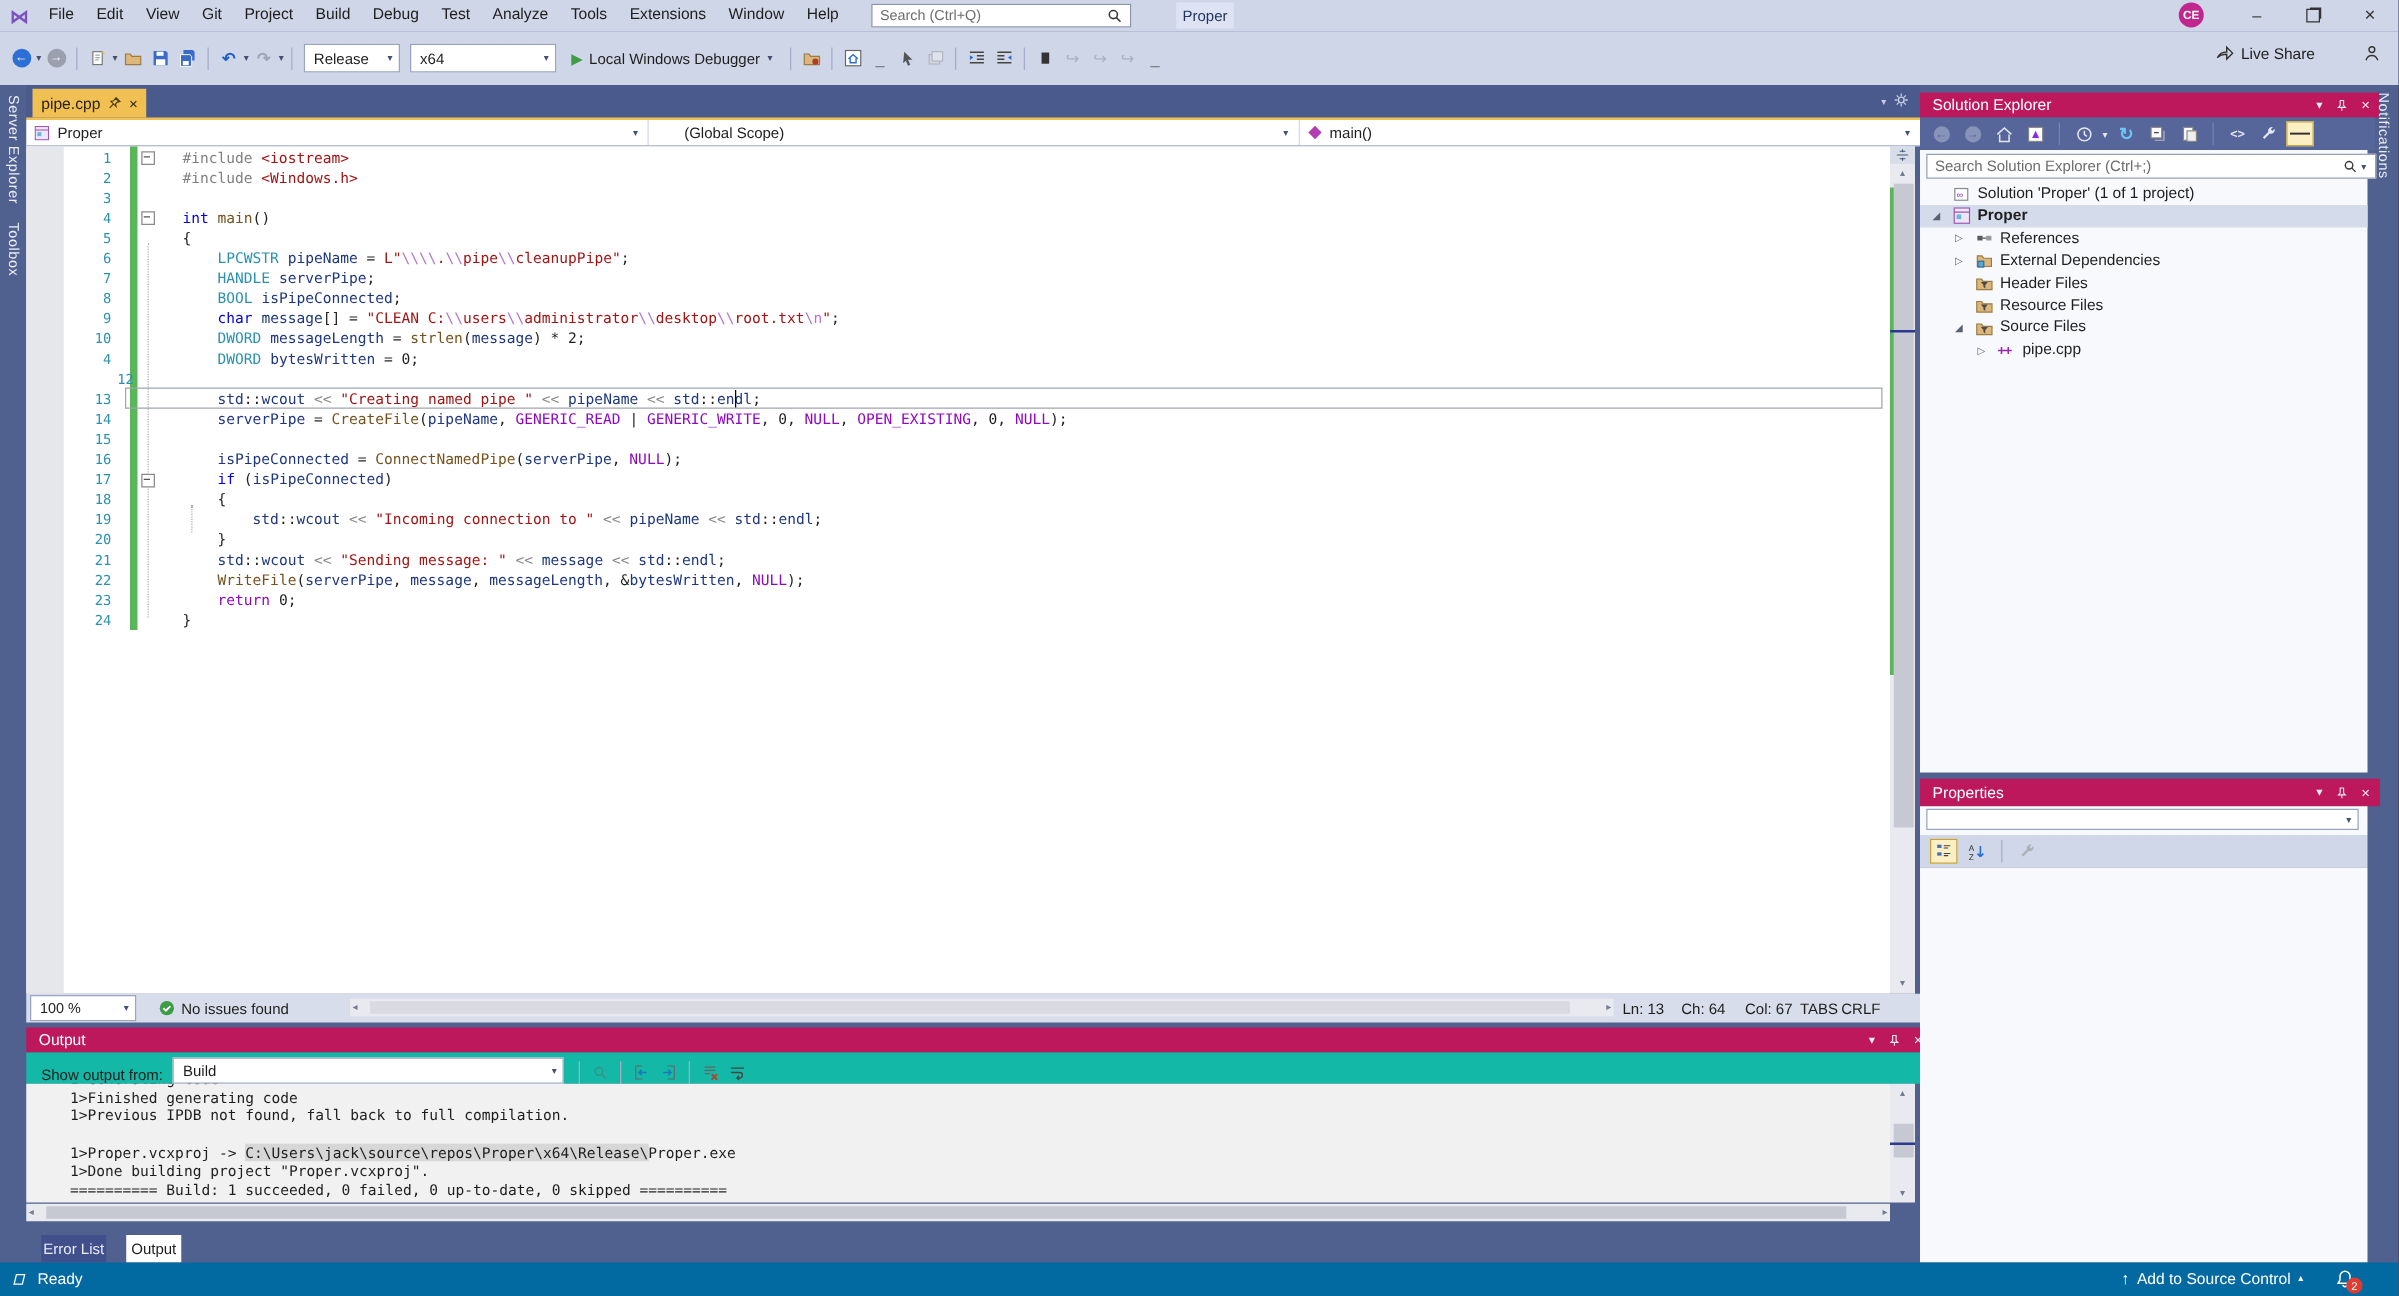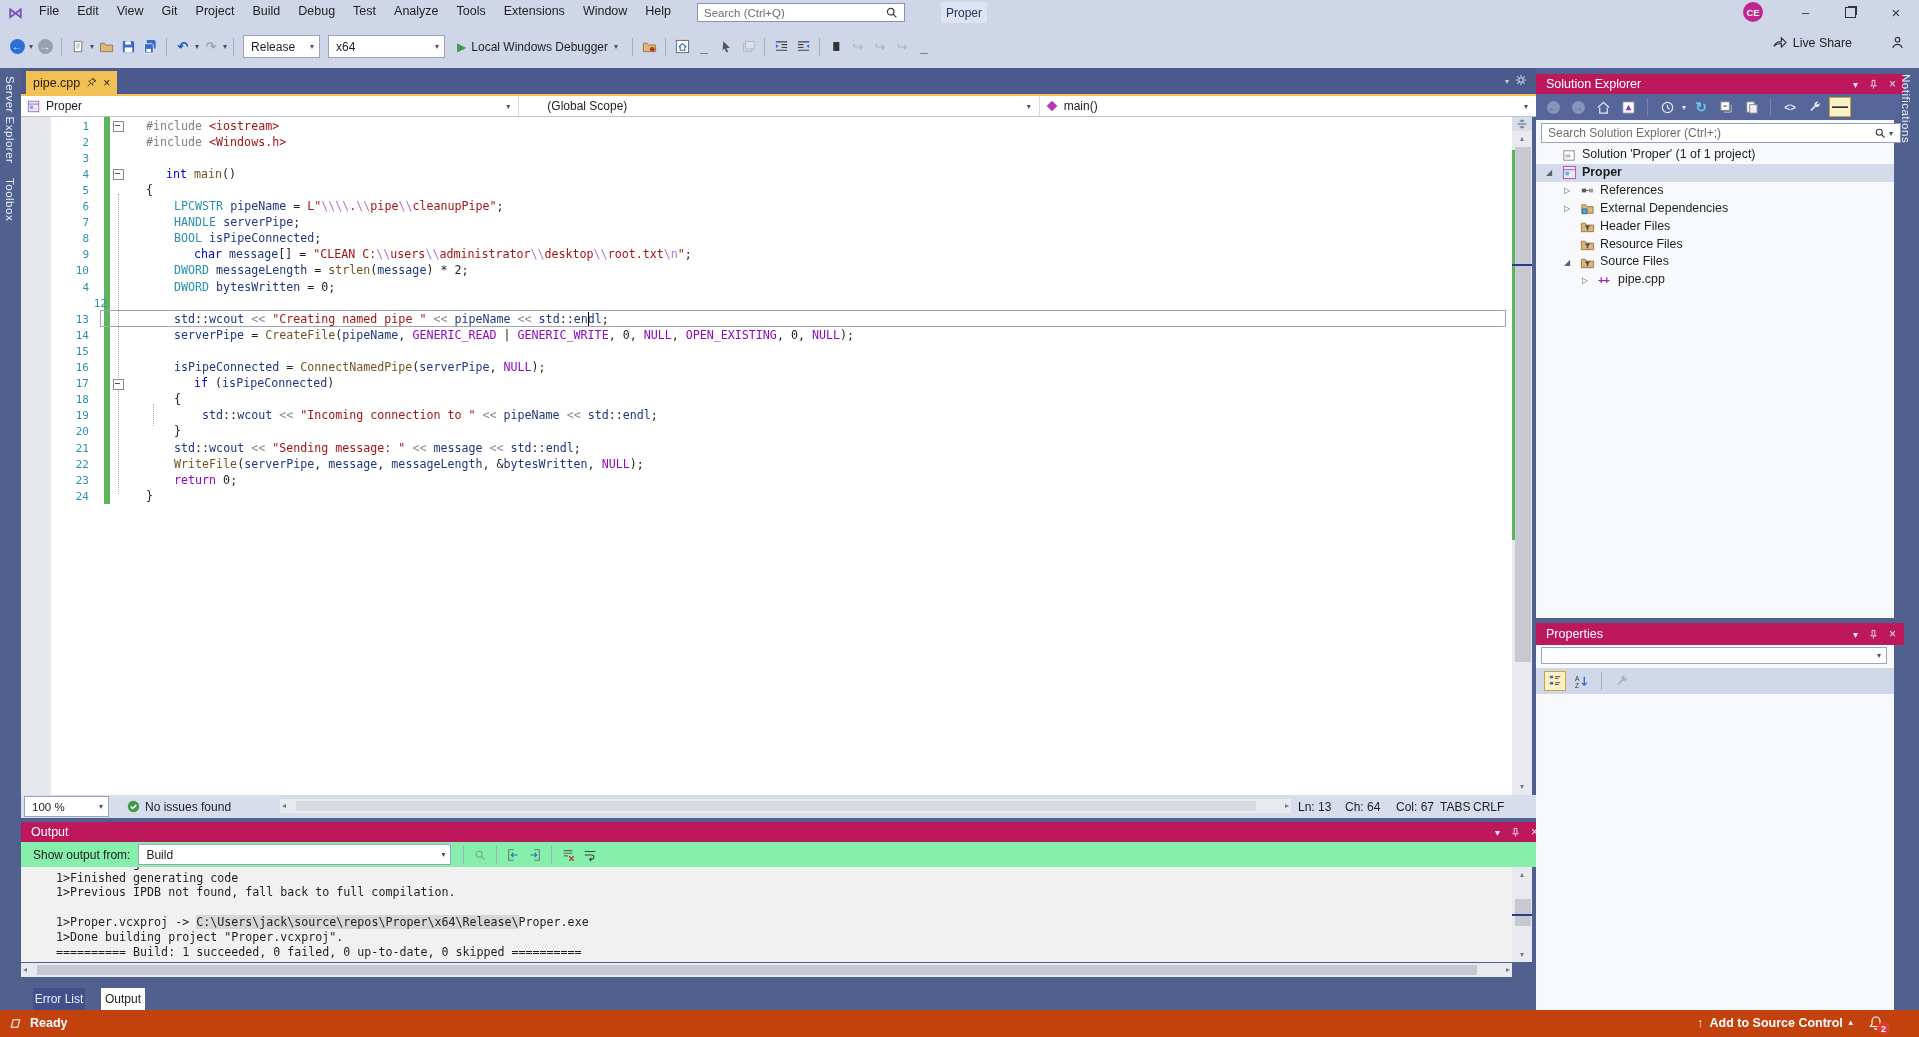--- a/index.html
+++ b/index.html
@@ -24,21 +24,21 @@
   
   #tab-gold{background:#F1C052;}
   .doc-tab{background:#F1C052;color:#2a2210;font-size:12.5px;display:flex;align-items:center;padding:0 7px;gap:6px;}
   #navbar{background:#FFFFFF;border-bottom:1px solid #B6BFD4;}
   .nav-combo{display:flex;align-items:center;font-size:12px;color:#1e1e1e;height:100%;gap:6px;padding-left:6px;border-right:1px solid #D4D9E6;}
   .nav-combo .caret{margin-left:auto;margin-right:8px;}
   #code-area{background:#fff;overflow:hidden;}
   .gutter{background:#E6E7EB;}
   .lnum{position:absolute;width:34px;text-align:right;font-family:"DejaVu Sans Mono",monospace;font-size:11px;color:#2B91AF;}
   .code-line{position:absolute;left:125px;white-space:pre;font-family:"DejaVu Sans Mono",monospace;font-size:11.65px;line-height:16.1px;color:#1e1e1e;}
-  .tk-pre{color:#808080;} .tk-kw{color:#0000E6;margin-left:20px;} .tk-type{color:#2B91AF;}
+  .tk-pre{color:#808080;} .tk-kw{color:#0000E6;} .tk-type{color:#2B91AF;}
   .tk-func{color:#74531F;} .tk-var{color:#1F377F;} .tk-str{color:#A31515;}
   .tk-esc{color:#B873CE;} .tk-macro{color:#8F08C4;} .tk-op{color:#8A8A8A;}
   .tk-plain{color:#1e1e1e;} .tk-ctrl{color:#8F08C4;}
   .foldbox{position:absolute;width:9px;height:9px;border:1px solid #8A8A8A;background:#fff;}
   .foldbox div{position:absolute;left:1px;top:3px;width:5px;height:1px;background:#555;}
   .sb-track{background:#E9EAEF;}
   .sb-thumb{background:#C6C8D2;}
   .sb-arrow{color:#737B8E;font-size:8px;text-align:center;line-height:13px;}
   
   .panel-body{background:#F7F9FC;}
@@ -47,21 +47,21 @@
   .tree-arrow{position:absolute;font-size:8px;color:#596273;}
   .ptool{background:#56659A;display:flex;align-items:center;padding-left:6px;gap:3px;}
   .ptool .tb-sep{background:#7683AC;}
   .lite{color:#E2E7F4;}
   .gold-toggle{background:#FBF0C5;border:1px solid #C8A43C;display:inline-flex;align-items:center;justify-content:center;width:20px;height:18px;}
   
   .out-line{position:absolute;left:35px;white-space:pre;font-family:"DejaVu Sans Mono",monospace;font-size:11.65px;line-height:15px;color:#1e1e1e;}
   .out-hl{background:#D7D7D7;}
   .btab{position:absolute;font-size:12px;display:flex;align-items:center;justify-content:center;height:22px;}
   
-  #statusbar{left:0;top:1010px;width:1919px;height:27px;background:#c2410c;color:#fff;font-size:12.5px;font-weight:bold;}
+  #statusbar{left:0;top:1010px;width:1919px;height:27px;background:#0369a1;color:#fff;font-size:12.5px;}
   .winbtn{width:45px;height:25px;display:inline-flex;align-items:center;justify-content:center;color:#333;font-size:13px;}
   svg{display:block;}
 </style>
 </head>
 <body>
 
 <div id="app">
 
   <div id="menubar" class="abs">
     <span class="abs" style="left:8px;top:4px;color:#7B53C1;font-size:15px;font-weight:bold;">⋈</span>
@@ -381,21 +381,21 @@
     <span class="title-ctrl">
       <span>▾</span>
       <span>
           <svg width="11" height="11" viewBox="0 0 16 16">
             <path d="M6 2h4v6l2 2H4l2-2zM8 10v4" stroke="#E7EBF6" fill="none" stroke-width="1.3"></path>
           </svg>
         </span>
       <span style="font-size:12px;">×</span>
     </span>
   </div>
-  <div class="abs row" style="left:21px;top:842px;width:1515px;height:25px;background:#86efac;">
+  <div class="abs row" style="left:21px;top:842px;width:1515px;height:25px;background:#14b8a6;align-items:flex-end;">
     <span style="font-size:12px;margin-left:12px;">Show output from:</span>
     <span class="combo" style="width:300px;height:19px;margin-left:8px;">
       <span style="font-size:12px;">Build</span>
         <span class="caret">▾</span>
     </span>
     <span class="tb-sep" style="margin-left:12px;"></span>
     <span class="tb-icon" style="opacity:.45;">
         <svg width="14" height="14" viewBox="0 0 16 16">
           <circle cx="7" cy="7" r="3.5" fill="none" stroke="#666" stroke-width="1.4"></circle>
           <path d="M9.5 9.5l4 4" stroke="#666" stroke-width="1.4"></path>

